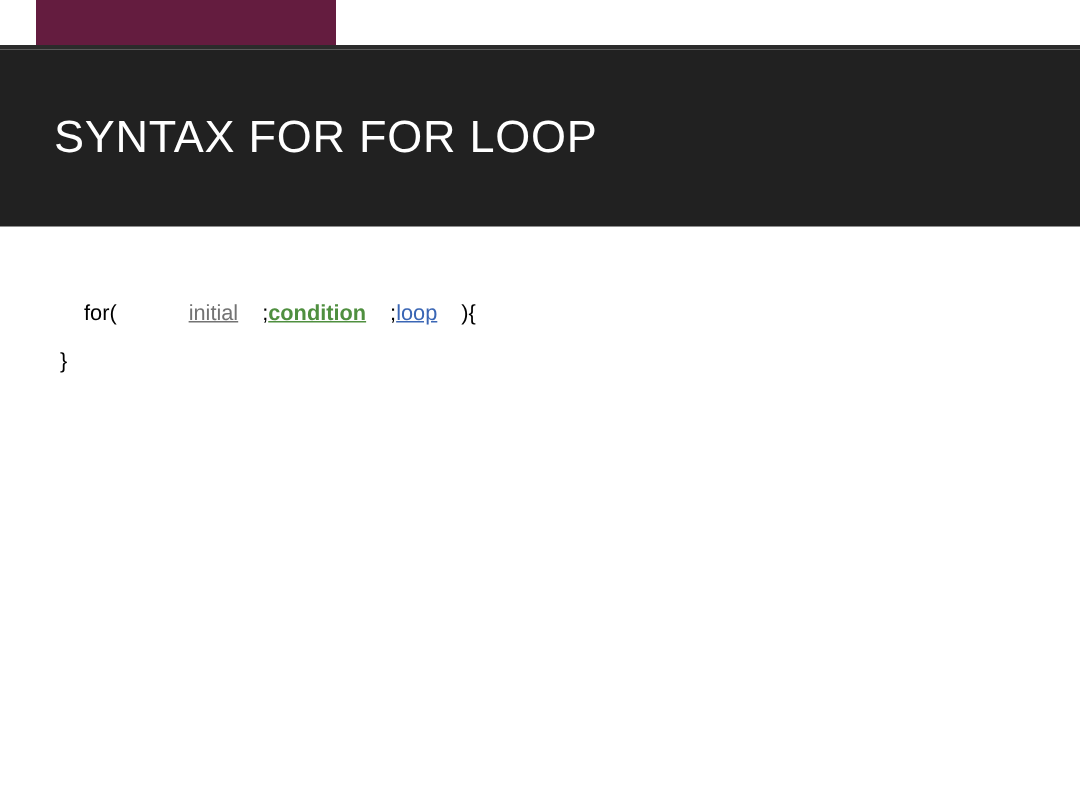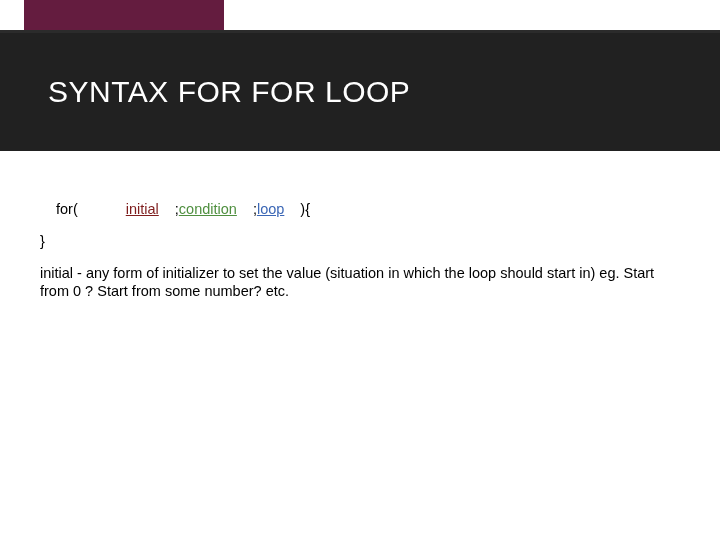--- a/index.html
+++ b/index.html
@@ -1,39 +1,38 @@
 <!DOCTYPE html>
 <html><head>
 <meta charset="utf-8">
 <style>
   * { margin: 0; padding: 0; box-sizing: border-box; }
   html, body { width: 720px; height: 540px; font-family: Arial, Helvetica, sans-serif; background: #fff; overflow: hidden; }
   .slide { width: 720px; height: 540px; position: relative; }
   .top-accent { position: absolute; top: 0; left: 24px; width: 200px; height: 30px; background: #641c3f; }
   .top-rule { position: absolute; top: 30px; left: 0; width: 720px; height: 3px; background: #2b2b2b; }
-  .title-bar { position: absolute; top: 33px; left: 0; width: 720px; height: 118px; background: #212121; display: flex; align-items: center; padding-left: 48px; }
+  .title-bar { position: absolute; top: 33px; left: 0; width: 720px; height: 118px; background: #212121; display: flex; align-items: center; padding-left: 36px; }
   .title-text { color: #fff; font-size: 30px; font-weight: 400; letter-spacing: 0.5px; }
   .content { position: absolute; top: 200px; left: 40px; width: 640px; font-size: 14.5px; color: #000; line-height: 1.25; }
   .content p { margin-bottom: 14px; }
   .syntax-line { font-size: 14.5px; }
   .kw { color: #000; margin-left: 16px; }
-  .arg-red { color: #7f1d1d; text-decoration: underline; padding-left: 48px; }
-  .arg-green { color: #4f8f3f; text-decoration: underline; }
+  .arg-red { color: #737373; text-decoration: underline; padding-left: 48px; }
+  .arg-green { color: #4f8f3f; text-decoration: underline; font-weight: bold; }
   .arg-blue { color: #3a66b5; text-decoration: underline; margin-top: 28px; }
 </style>
 </head>
 <body>
 
 <div class="slide">
   <div class="top-accent"></div>
   <div class="top-rule"></div>
   <div class="title-bar">
     <div class="title-text">SYNTAX FOR FOR LOOP</div>
   </div>
 
   <div class="content">
     <p class="syntax-line">
       <span class="kw">for(</span><span class="arg-red">initial</span><span class="kw">;</span><span class="arg-green">condition</span><span class="kw">;</span><span class="arg-blue">loop</span><span class="kw">){</span>
     </p>
     <p>}</p>
-    <p>initial -    any form of initializer to set the value (situation in which the loop should start in) eg. Start from 0 ? Start from some number? etc.</p>
   </div>
 </div>
 
 </body></html>

